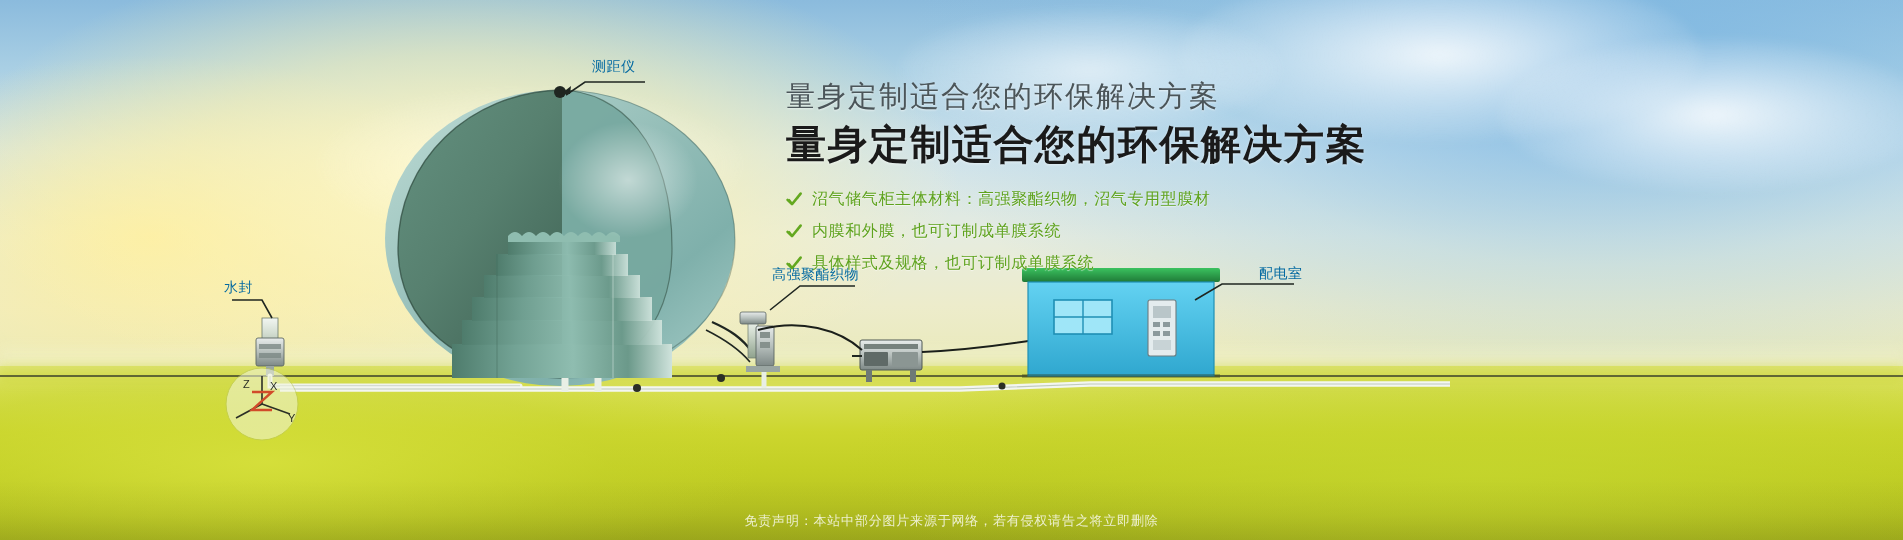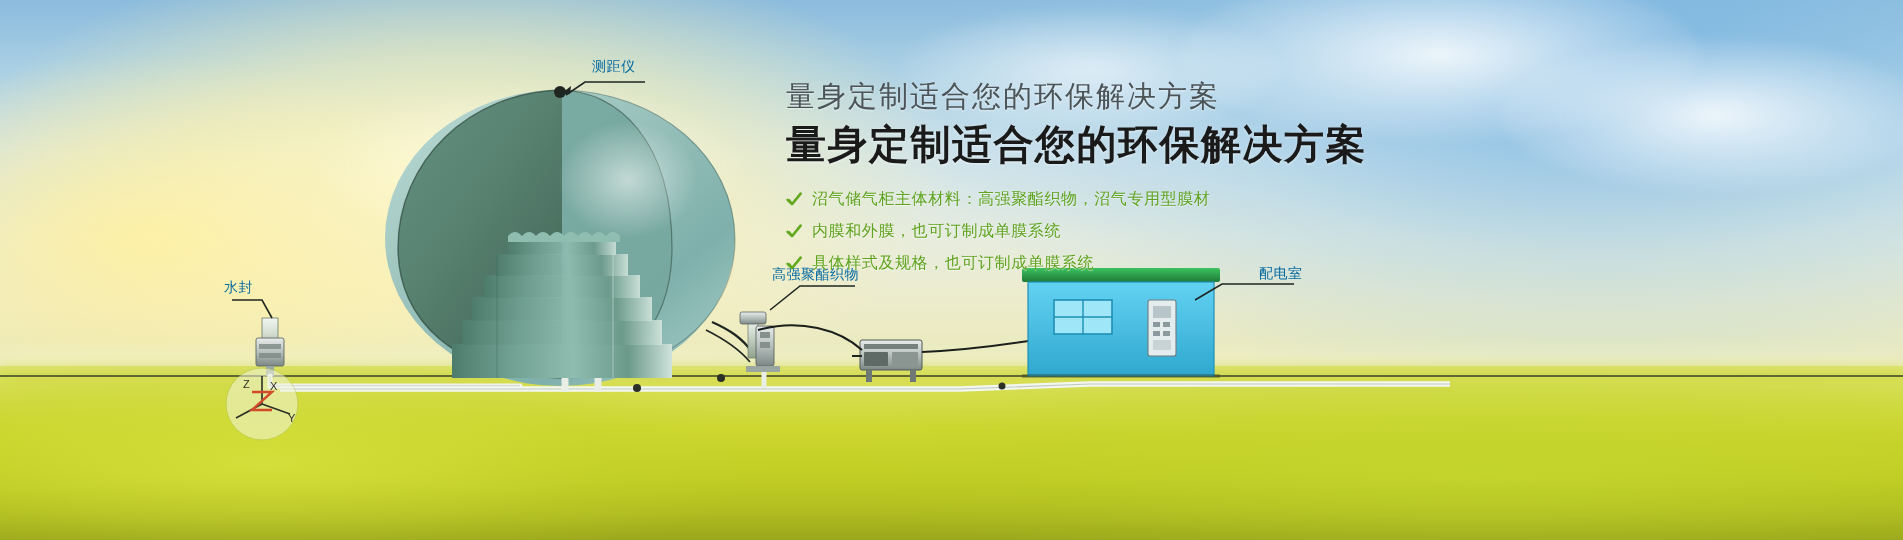--- a/index.html
+++ b/index.html
@@ -308,13 +308,14 @@
         <svg class="tick" viewBox="0 0 16 16">
           <path d="M2 8.6 L6.1 12.6 L14.4 2.2 L12.2 6.6 L6.1 10.2 L3.6 6.8 Z" fill="#63a81f"></path>
           <path d="M1.6 7.8 L6.0 12.2 L14.6 1.6" fill="none" stroke="#63a81f" stroke-width="2.6" stroke-linecap="round" stroke-linejoin="round"></path>
         </svg>
         <span>具体样式及规格，也可订制成单膜系统</span>
       </div>
     </div>
   </div>
 
   <div class="bottom-shade"></div>
+  <div class="disclaimer">免责声明：本站中部分图片来源于网络，若有侵权请告之将立即删除</div>
 </div>
 
 </body></html>

